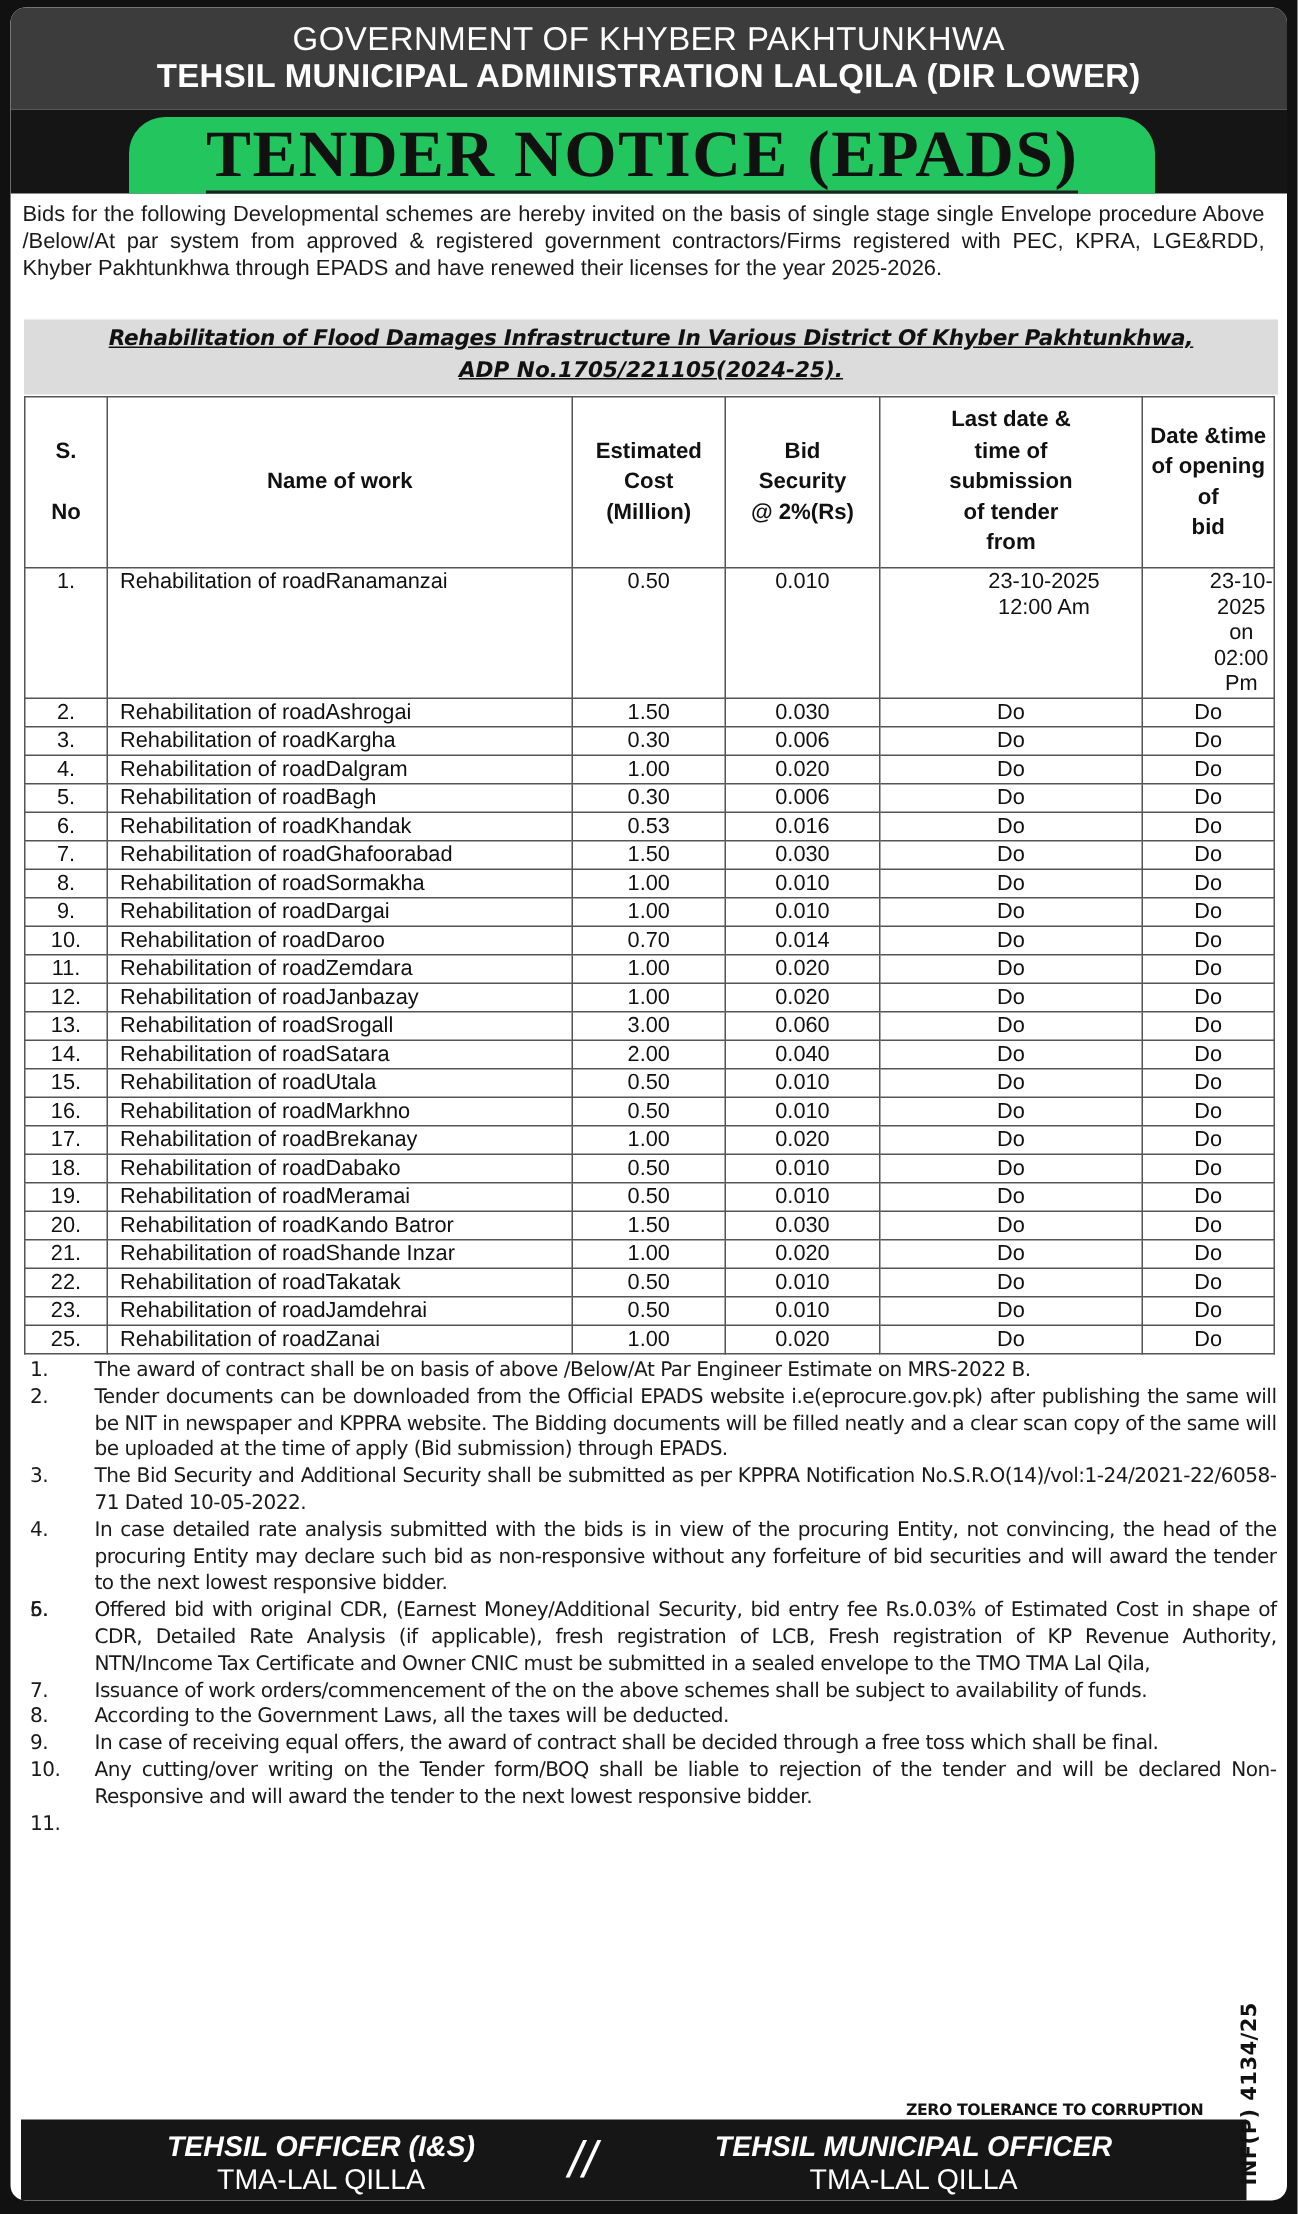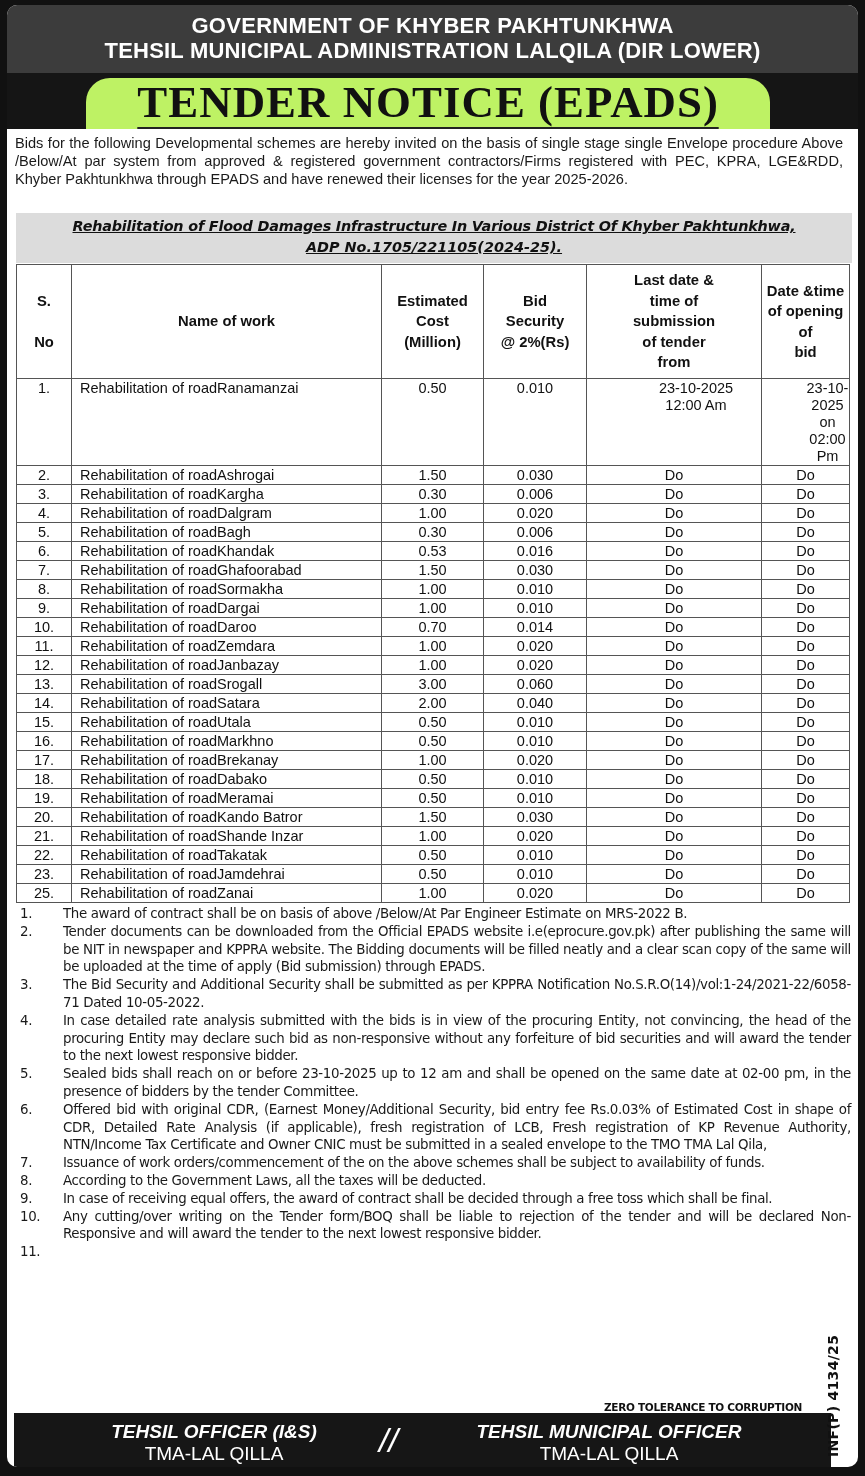--- a/index.html
+++ b/index.html
@@ -1,22 +1,22 @@
 <!DOCTYPE html>
 <html><head>
 <meta charset="utf-8">
 <style>
   html, body { margin: 0; padding: 0; }
   body { width: 865px; height: 1476px; background: #111; position: relative; overflow: hidden; font-family: "Liberation Sans", sans-serif; color: #111; }
   .frame { position: absolute; left: 7px; top: 5px; width: 851px; height: 1462px; background: #fff; border-radius: 10px; overflow: hidden; }
   .gov-header { position: absolute; left: 0; top: 0; width: 851px; height: 68px; background: #3c3c3c; color: #fff; text-align: center; }
-  .gov-line1 { font-family: "Liberation Sans", sans-serif; font-weight: bold; font-size: 22px; line-height: 24px; padding-top: 9px; letter-spacing: 0.3px; }
+  .gov-line1 { font-family: "Liberation Sans", sans-serif; font-weight: normal; font-size: 22px; line-height: 24px; padding-top: 9px; letter-spacing: 0.3px; }
   .gov-line2 { font-family: "Liberation Sans", sans-serif; font-weight: bold; font-size: 22px; line-height: 26px; letter-spacing: 0.2px; }
   .title-band { position: absolute; left: 0; top: 68px; width: 851px; height: 56px; background: #151515; }
-  .title-box { position: absolute; left: 79px; top: 73px; width: 684px; height: 51px; background: #bef264; border-radius: 24px 24px 0 0; text-align: center; }
+  .title-box { position: absolute; left: 79px; top: 73px; width: 684px; height: 51px; background: #22c55e; border-radius: 24px 24px 0 0; text-align: center; }
   .title-text { display: inline-block; font-family: "Liberation Serif", serif; font-weight: bold; font-size: 44px; line-height: 48px; margin-top: 1px; border-bottom: 2px solid #222; letter-spacing: 1px; transform: scaleX(1.02); }
   .intro { position: absolute; left: 15px; top: 130px; width: 828px; font-family: "Liberation Sans", sans-serif; font-size: 14.6px; line-height: 17.8px; text-align: justify; color: #1a1a1a; }
   .scheme-box { position: absolute; left: 16px; top: 208px; width: 836px; height: 50px; background: #dcdcdc; text-align: center; }
   .scheme-line { font-family: "DejaVu Sans", sans-serif; font-style: italic; font-weight: bold; font-size: 14.4px; line-height: 21px; text-decoration: underline; color: #111; }
   .scheme-line1 { padding-top: 3px; letter-spacing: -0.2px; }
   table.works { position: absolute; left: 16px; top: 259px; width: 834px; border-collapse: collapse; font-family: "Liberation Sans", sans-serif; font-size: 14.5px; color: #111; }
   table.works td, table.works th { border: 1.5px solid #555; padding: 0; }
   table.works th { font-weight: bold; font-size: 14.8px; line-height: 20.5px; text-align: center; vertical-align: middle; height: 113px; }
   table.works td { height: 18px; line-height: 18px; }
   td.c-sno { text-align: center; width: 54px; }
@@ -269,21 +269,21 @@
         </tr>
       </tbody>
   </table>
 
 
   <ol class="terms-list" id="terms-list">
       <li><span class="num">1.</span><span>The award of contract shall be on basis of above /Below/At Par Engineer Estimate on MRS-2022 B.</span></li>
       <li><span class="num">2.</span><span>Tender documents can be downloaded from the Official EPADS website i.e(eprocure.gov.pk) after publishing the same will be NIT in newspaper and KPPRA website. The Bidding documents will be filled neatly and a clear scan copy of the same will be uploaded at the time of apply (Bid submission) through EPADS.</span></li>
       <li><span class="num">3.</span><span>The Bid Security and Additional Security shall be submitted as per KPPRA Notification No.S.R.O(14)/vol:1-24/2021-22/6058-71 Dated 10-05-2022.</span></li>
       <li><span class="num">4.</span><span>In case detailed rate analysis submitted with the bids is in view of the procuring Entity, not convincing, the head of the procuring Entity may declare such bid as non-responsive without any forfeiture of bid securities and will award the tender to the next lowest responsive bidder.</span></li>
-      <li><span class="num">5.</span><span>Sealed bids shall reach on or before 23-10-2025 up to 12 am and shall be opened on the same date at 02-00 pm, in the presence of bidders by the tender Committee.</span></li>
+      <li><span class="num">5.</span></li>
       <li><span class="num">6.</span><span>Offered bid with original CDR, (Earnest Money/Additional Security, bid entry fee Rs.0.03% of Estimated Cost in shape of CDR, Detailed Rate Analysis (if applicable), fresh registration of LCB, Fresh registration of KP Revenue Authority, NTN/Income Tax Certificate and Owner CNIC must be submitted in a sealed envelope to the TMO TMA Lal Qila,</span></li>
       <li><span class="num">7.</span><span>Issuance of work orders/commencement of the on the above schemes shall be subject to availability of funds.</span></li>
       <li><span class="num">8.</span><span>According to the Government Laws, all the taxes will be deducted.</span></li>
       <li><span class="num">9.</span><span>In case of receiving equal offers, the award of contract shall be decided through a free toss which shall be final.</span></li>
       <li><span class="num">10.</span><span>Any cutting/over writing on the Tender form/BOQ shall be liable to rejection of the tender and will be declared Non-Responsive and will award the tender to the next lowest responsive bidder.</span></li>
       <li><span class="num">11.</span></li>
     </ol>
 
   <div class="zero-tol" style="left:597px;">ZERO TOLERANCE TO CORRUPTION</div>
 

